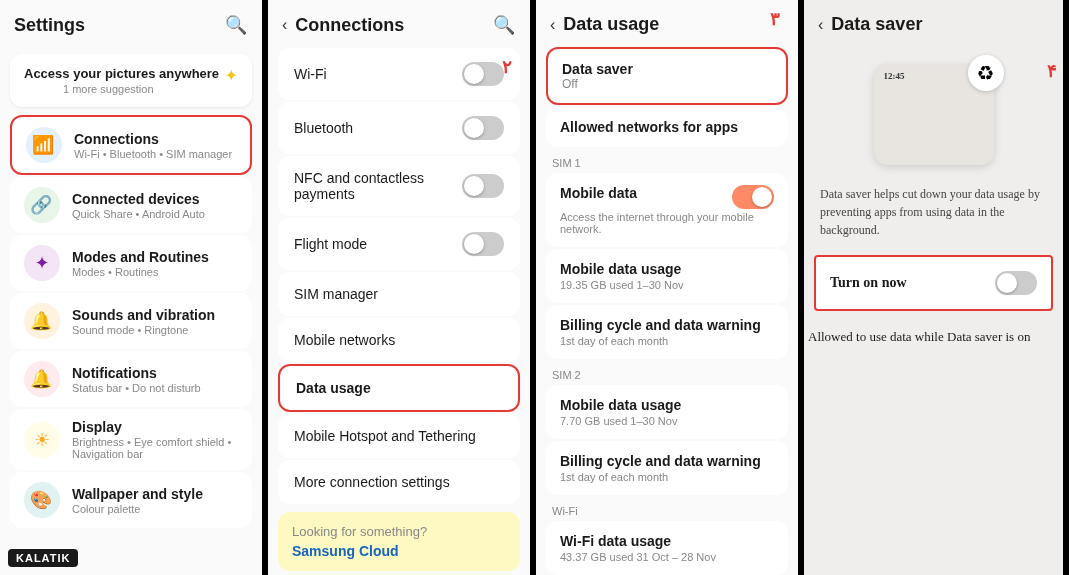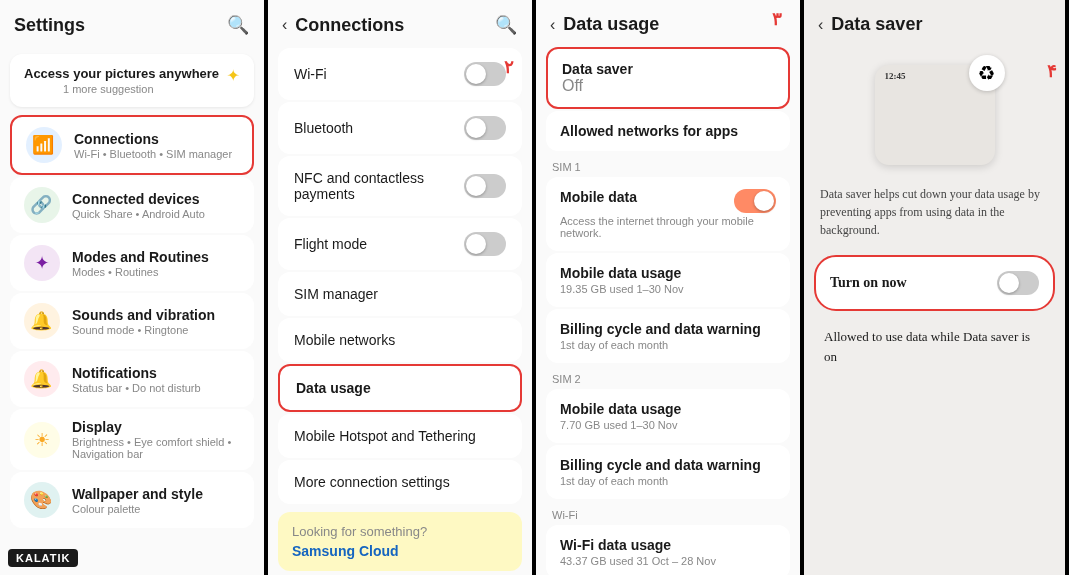--- a/index.html
+++ b/index.html
@@ -6,21 +6,21 @@
     body {
       font-family: 'Segoe UI', Arial, sans-serif;
       background: #f5f5f5;
       display: flex;
       width: 1069px;
       height: 575px;
       overflow: hidden;
     }
     .panel {
       background: #fafafa;
-      border-right: 4px solid #000000;
+      border-right: 6px solid #000000;
       display: flex;
       flex-direction: column;
       overflow: hidden;
     }
     .panel-1 { width: 268px; }
     .panel-2 { width: 268px; }
     .panel-3 { width: 268px; }
     .panel-4 { width: 265px; background: #f0eeec; }
 
     .panel-header {
@@ -197,21 +197,21 @@
       font-size: 14px;
       font-weight: 600;
       color: #1a1a1a;
     }
     .data-item .di-sub {
       font-size: 11px;
       color: #888;
       margin-top: 2px;
     }
     .data-item .di-status {
-      font-size: 16px;
+      font-size: 12px;
       color: #888;
     }
     .data-item-row {
       display: flex;
     }
     .data-item-row .di-label { flex: 1; }
 
     .sim-section {
       font-size: 11px;
       color: #888;
@@ -267,32 +267,32 @@
       font-size: 12px;
       color: #444;
       padding: 10px 16px;
       line-height: 1.5;
     }
     .ds-toggle-row {
       display: flex;
       align-items: center;
       background: #fff;
       margin: 6px 10px;
-      border-radius: 22px;
+      border-radius: 4px;
       padding: 14px 14px;
       border: 2px solid #e53935;
     }
     .ds-toggle-row .ds-label {
       font-size: 14px;
       font-weight: 600;
       color: #1a1a1a;
       flex: 1;
     }
     .ds-allowed {
-      padding: 10px 20px;
+      padding: 10px 4px;
       font-size: 13px;
       color: #1a1a1a;
       font-weight: 500;
       line-height: 1.5;
     }
 
     .kalatik-badge {
       position: absolute;
       bottom: 8px;
       left: 8px;

